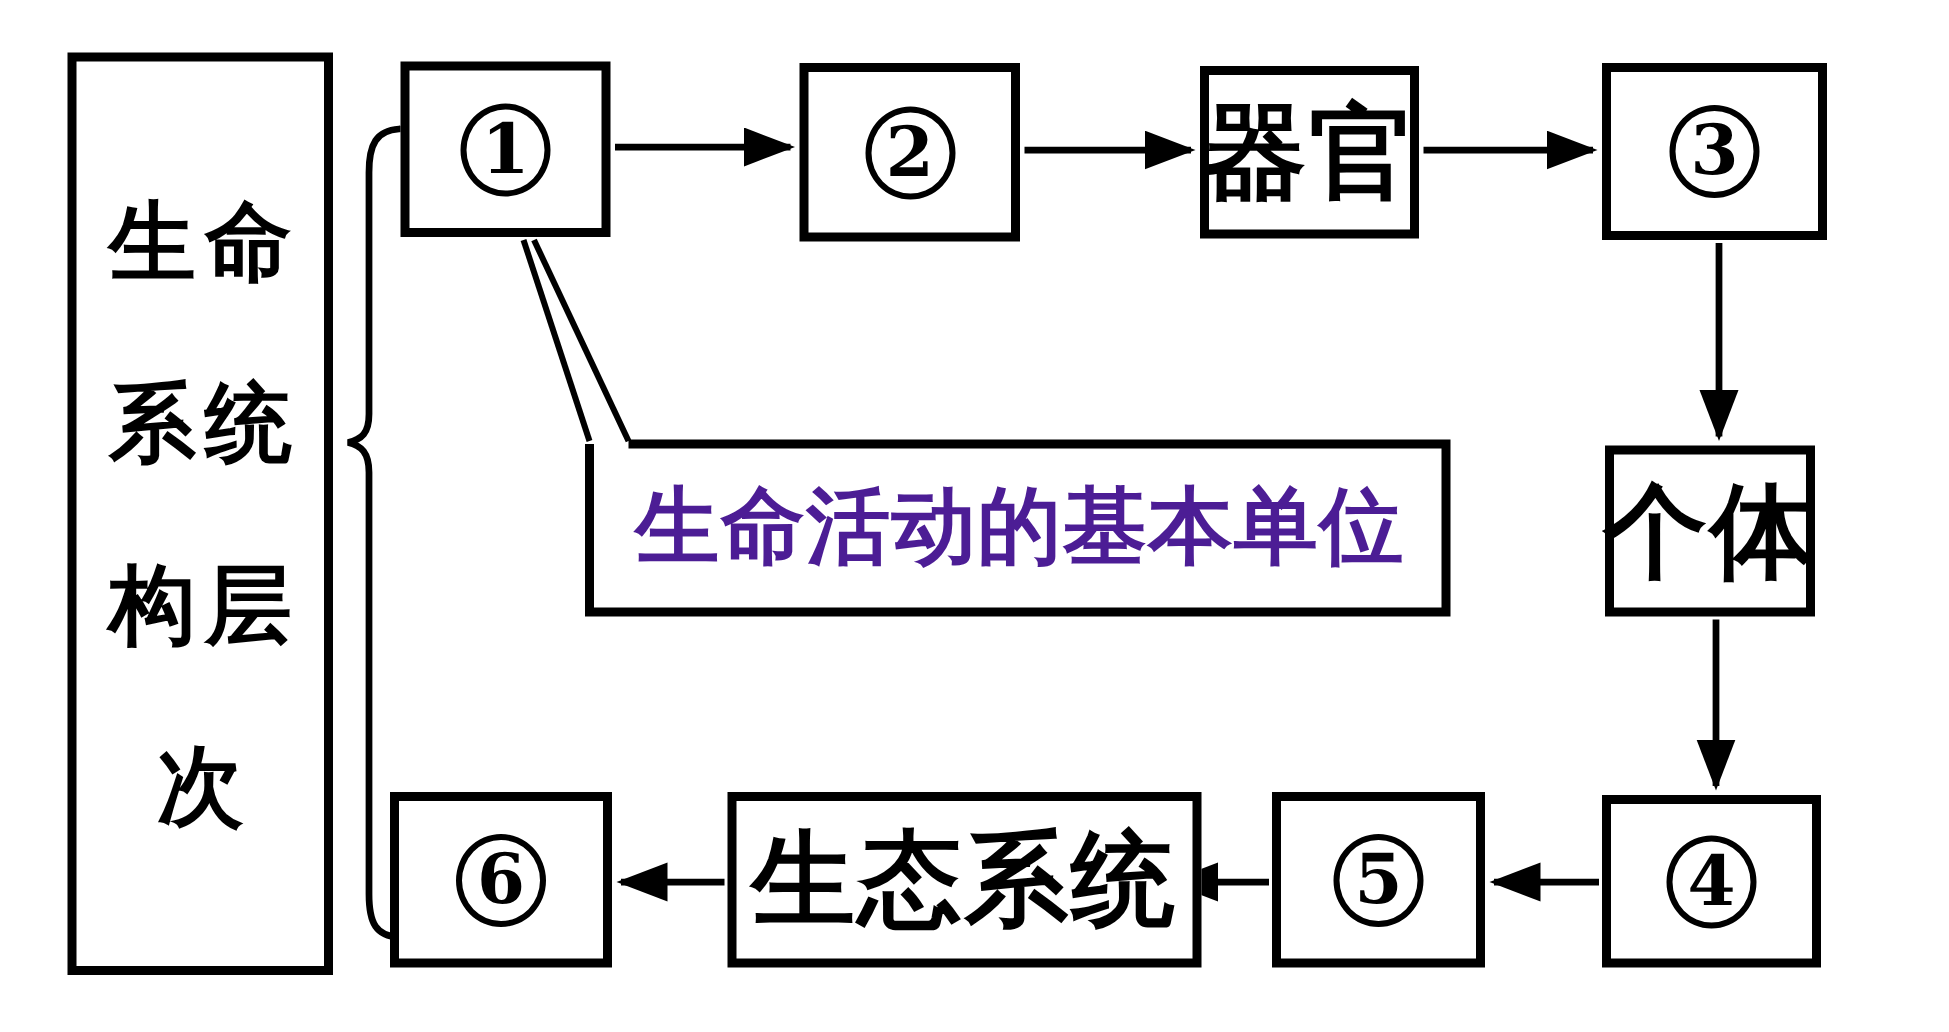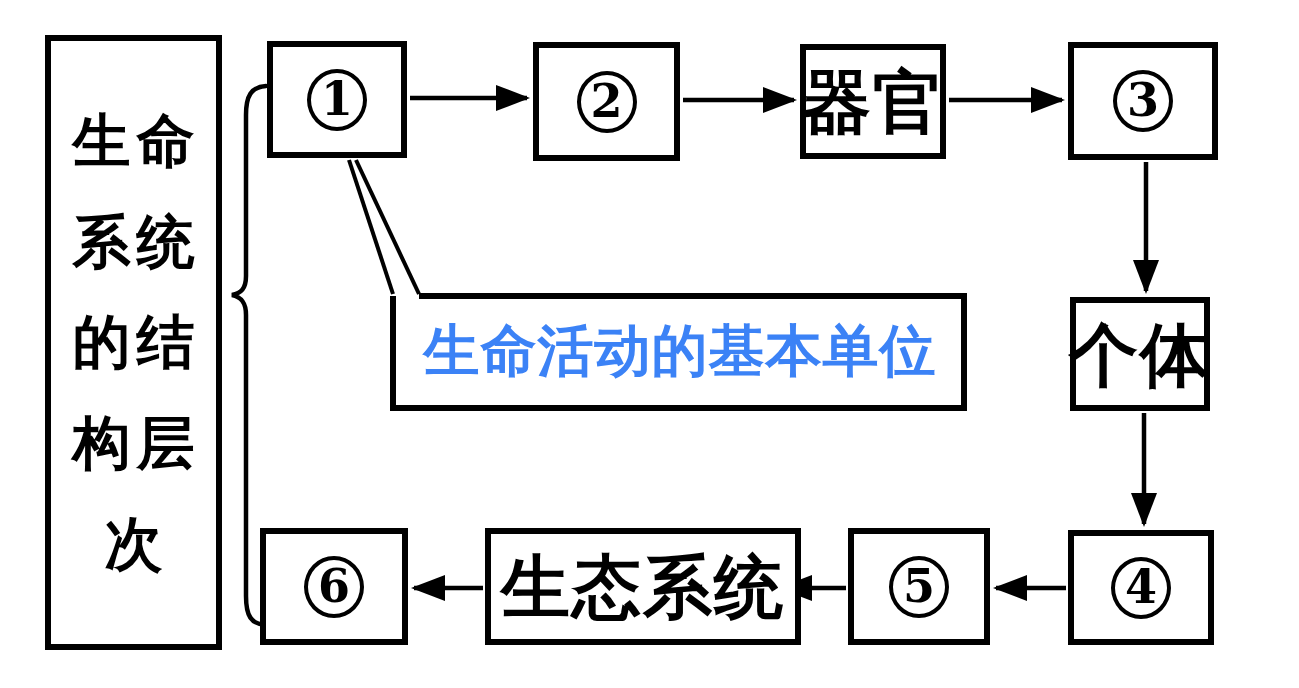--- a/index.html
+++ b/index.html
@@ -47,21 +47,21 @@
   #node-individual{left:1070px;top:297px;width:140px;height:114px;}
   #node-4{left:1068px;top:530px;width:146px;height:115px;}
   #node-5{left:848px;top:528px;width:142px;height:117px;}
   #node-ecosystem{left:485px;top:528px;width:316px;height:117px;}
   #node-6{left:260px;top:528px;width:148px;height:117px;}
 
   
   #callout-text{
     position:absolute;left:393px;top:296px;width:574px;height:112px;
     display:flex;align-items:center;justify-content:center;
-    font-size:56px;font-weight:bold;letter-spacing:1px;color:#3b82f6;white-space:nowrap;
+    font-size:56px;font-weight:bold;letter-spacing:1px;color:#4c1d95;white-space:nowrap;
   }
 
   #wires{position:absolute;left:0;top:0;width:1299px;height:688px;}
 </style>
 </head>
 <body>
 
 <div id="canvas">
 
   <svg id="wires" viewBox="0 0 1299 688">
@@ -85,21 +85,20 @@
     <line x1="1146" y1="162" x2="1146" y2="291" stroke="#000" stroke-width="4.5" marker-end="url(#ah)"></line>
     <line x1="1144" y1="413" x2="1144" y2="524" stroke="#000" stroke-width="4.5" marker-end="url(#ah)"></line>
     <line x1="1066" y1="588" x2="996" y2="588" stroke="#000" stroke-width="4.5" marker-end="url(#ah)"></line>
     <line x1="846" y1="588" x2="781" y2="588" stroke="#000" stroke-width="4.5" marker-end="url(#ah)"></line>
     <line x1="483" y1="588" x2="414" y2="588" stroke="#000" stroke-width="4.5" marker-end="url(#ah)"></line>
   </svg>
 
   <div id="title-panel">
     <div class="tline">生命</div>
     <div class="tline">系统</div>
-    <div class="tline">的结</div>
     <div class="tline">构层</div>
     <div class="tline">次</div>
   </div>
 
   <div class="node" id="node-1">
     <span class="circ">
       <span class="d">1</span>
     </span>
   </div>
   <div class="node" id="node-2">

